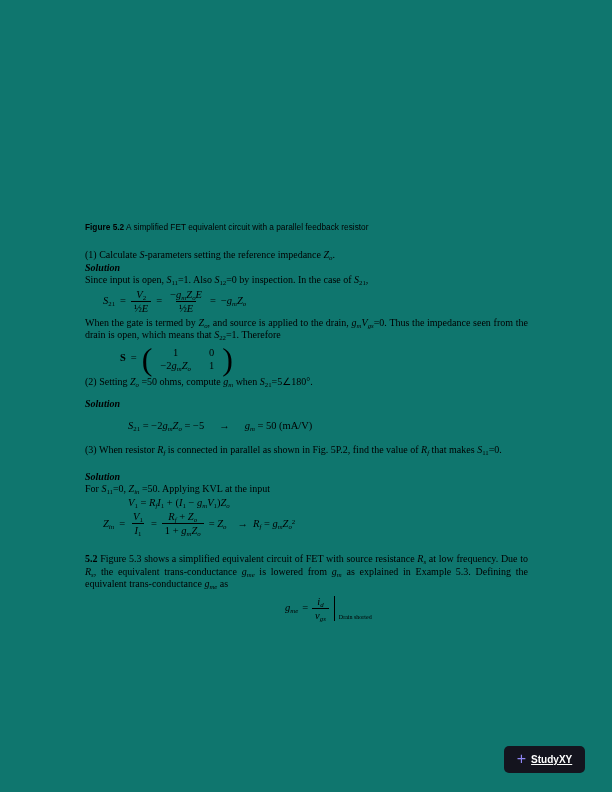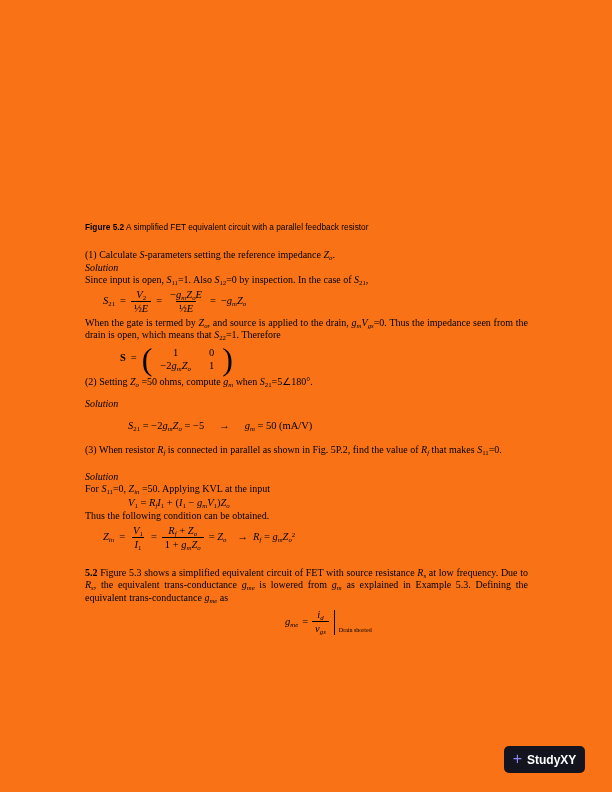--- a/index.html
+++ b/index.html
@@ -1,27 +1,27 @@
 <!DOCTYPE html>
 <html style="--brand-bg: #14141e; --brand-plus: #8f86f5; --brand-text: #ffffff;"><head>
 <meta charset="utf-8">
 <style>
   html, body { margin:0; padding:0; }
   body {
     width:612px; height:792px; background:#ffffff;
     font-family:"Liberation Serif", serif; color:#000;
   }
-  .page { position:relative; width:612px; height:792px; background:#f97316; overflow:hidden; }
+  .page { position:relative; width:612px; height:792px; background:#0f766e; overflow:hidden; }
   .content { position:absolute; left:85px; top:222px; width:443px; font-size:10px; line-height:12.5px; }
 
   p { margin:0; }
   .just { text-align:justify; }
   .caption { font-family:"Liberation Sans", sans-serif; font-size:8.3px; line-height:11px; }
   .caption b { font-weight:bold; }
-  .sol { font-weight:normal; font-style:italic; }
+  .sol { font-weight:bold; font-style:italic; }
 
   sub, sup { line-height:0; font-size:6.8px; }
   sub { vertical-align:-1.5px; }
   sup { vertical-align:3.5px; }
   i { font-style:italic; }
 
   .q1-prompt { margin-top:16px; }
   .q2-prompt { margin-top:2px; }
   .q3-prompt { margin-top:12px; padding-left:20px; text-indent:-20px; }
   .sol2 { margin-top:10px; }
@@ -51,21 +51,21 @@
   .ebar { width:1px; height:25px; background:#000; margin-left:1px; }
   .econd { font-size:6px; align-self:flex-end; margin-bottom:1px; line-height:7px; }
 
   .brand {
     position:absolute; left:504px; top:746px; width:81px; height:27px;
     background:var(--brand-bg, #14141e); border-radius:5px;
     display:flex; align-items:center; justify-content:center; gap:5px;
     font-family:"Liberation Sans", sans-serif;
   }
   .brand .plus { color:var(--brand-plus, #8f86f5); font-size:16px; font-weight:400; line-height:1; margin-top:-1px; }
-  .brand .name { color:var(--brand-text, #ffffff); font-size:12px; font-weight:bold; }
+  .brand .name { color:var(--brand-text, #ffffff); font-size:10px; font-weight:bold;text-decoration:underline; }
 </style>
 </head>
 <body>
 
 <div class="page">
   <main class="content">
 
     <p class="caption"><b>Figure 5.2</b><span> A simplified FET equivalent circuit with a parallel feedback resistor</span></p>
 
     <p class="q1-prompt">(1) Calculate <i>S</i>-parameters setting the reference impedance <i>Z</i><sub><i>o</i></sub>.</p>
@@ -118,21 +118,20 @@
     <p class="just q3-prompt">(3) When resistor <i>R</i><sub><i>f</i></sub> is connected in parallel as shown in Fig. 5P.2, find the value of <i>R</i><sub><i>f</i></sub> that makes <i>S</i><sub>11</sub>=0.</p>
 
     <p class="sol sol3">Solution</p>
 
     <p>For <i>S</i><sub>11</sub>=0, <i>Z</i><sub><i>in</i></sub> =50. Applying KVL at the input</p>
 
     <div class="eq eq-kvl">
       <span class="term"><i>V</i><sub>1</sub> = <i>R</i><sub><i>f</i></sub><i>I</i><sub>1</sub> + (<i>I</i><sub>1</sub> − <i>g</i><sub><i>m</i></sub><i>V</i><sub>1</sub>)<i>Z</i><sub><i>o</i></sub></span>
     </div>
 
-    <p>Thus the following condition can be obtained.</p>
 
     <div class="eq eq-zin">
       <span class="term"><i>Z</i><sub><i>in</i></sub></span>
       <span class="term">=</span>
       <span class="frac">
         <span class="num"><i>V</i><sub>1</sub></span>
         <span class="den"><i>I</i><sub>1</sub></span>
       </span>
       <span class="term">=</span>
       <span class="frac">

